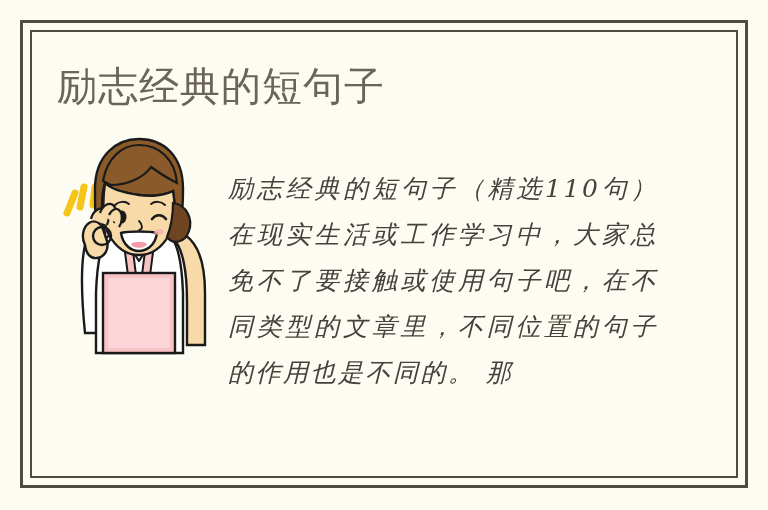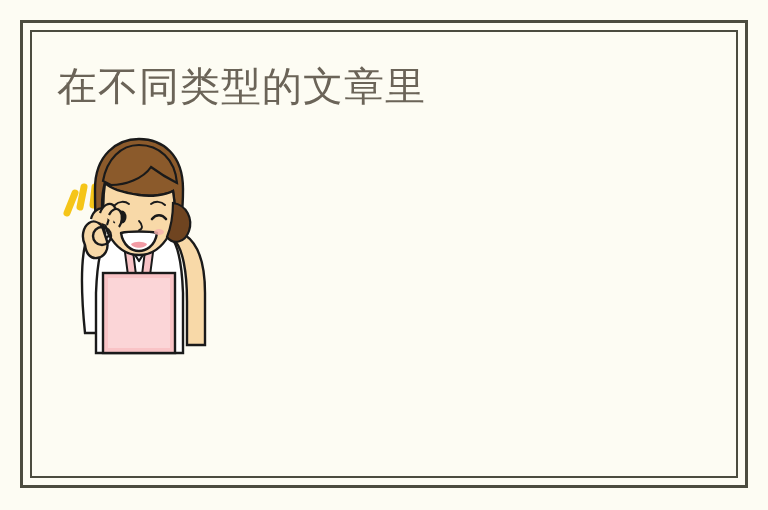--- a/index.html
+++ b/index.html
@@ -84,21 +84,21 @@
   .illus svg { display: block; width: 100%; height: 100%; }
 </style>
 </head>
 <body>
 
 <div class="card">
 
   <div class="frame-outer"></div>
   <div class="frame-inner"></div>
 
-  <div class="title">在不同类型的文章里</div>
+  <div class="title">励志经典的短句子</div>
 
   <div class="illus">
     <svg viewBox="0 0 160 222" xmlns="http://www.w3.org/2000/svg">
 
       <g stroke="#f5c518" stroke-width="7" stroke-linecap="round" fill="none">
         <line x1="12" y1="80" x2="20" y2="60"></line>
         <line x1="25" y1="74" x2="29" y2="54"></line>
         <line x1="38" y1="72" x2="40" y2="54"></line>
       </g>
 
@@ -149,14 +149,15 @@
         <path d="M30 112 C26 104 28 94 34 90 C40 86 46 90 48 96 L52 108 C54 116 50 124 42 125
                  C35 126 31 120 30 112 Z" fill="#f8d9a8" stroke="#1a1a1a" stroke-width="2.4"></path>
         <path d="M36 86 C38 78 44 74 49 76 C54 78 55 86 52 92" fill="#f8d9a8" stroke="#1a1a1a" stroke-width="2.2"></path>
         <path d="M45 80 C48 72 54 69 58 72 C62 75 62 84 59 90" fill="#f8d9a8" stroke="#1a1a1a" stroke-width="2.2"></path>
         <path d="M54 82 C57 76 62 74 65 78 C68 82 67 90 64 94" fill="#f8d9a8" stroke="#1a1a1a" stroke-width="2.2"></path>
         <circle cx="47" cy="103" r="9" fill="none" stroke="#1a1a1a" stroke-width="2.4"></circle>
       </g>
     </svg>
   </div>
 
+  <div class="body-text">励志经典的短句子（精选110句）在现实生活或工作学习中，大家总免不了要接触或使用句子吧，在不同类型的文章里，不同位置的句子的作用也是不同的。 那</div>
 
 </div>
 
 </body></html>

